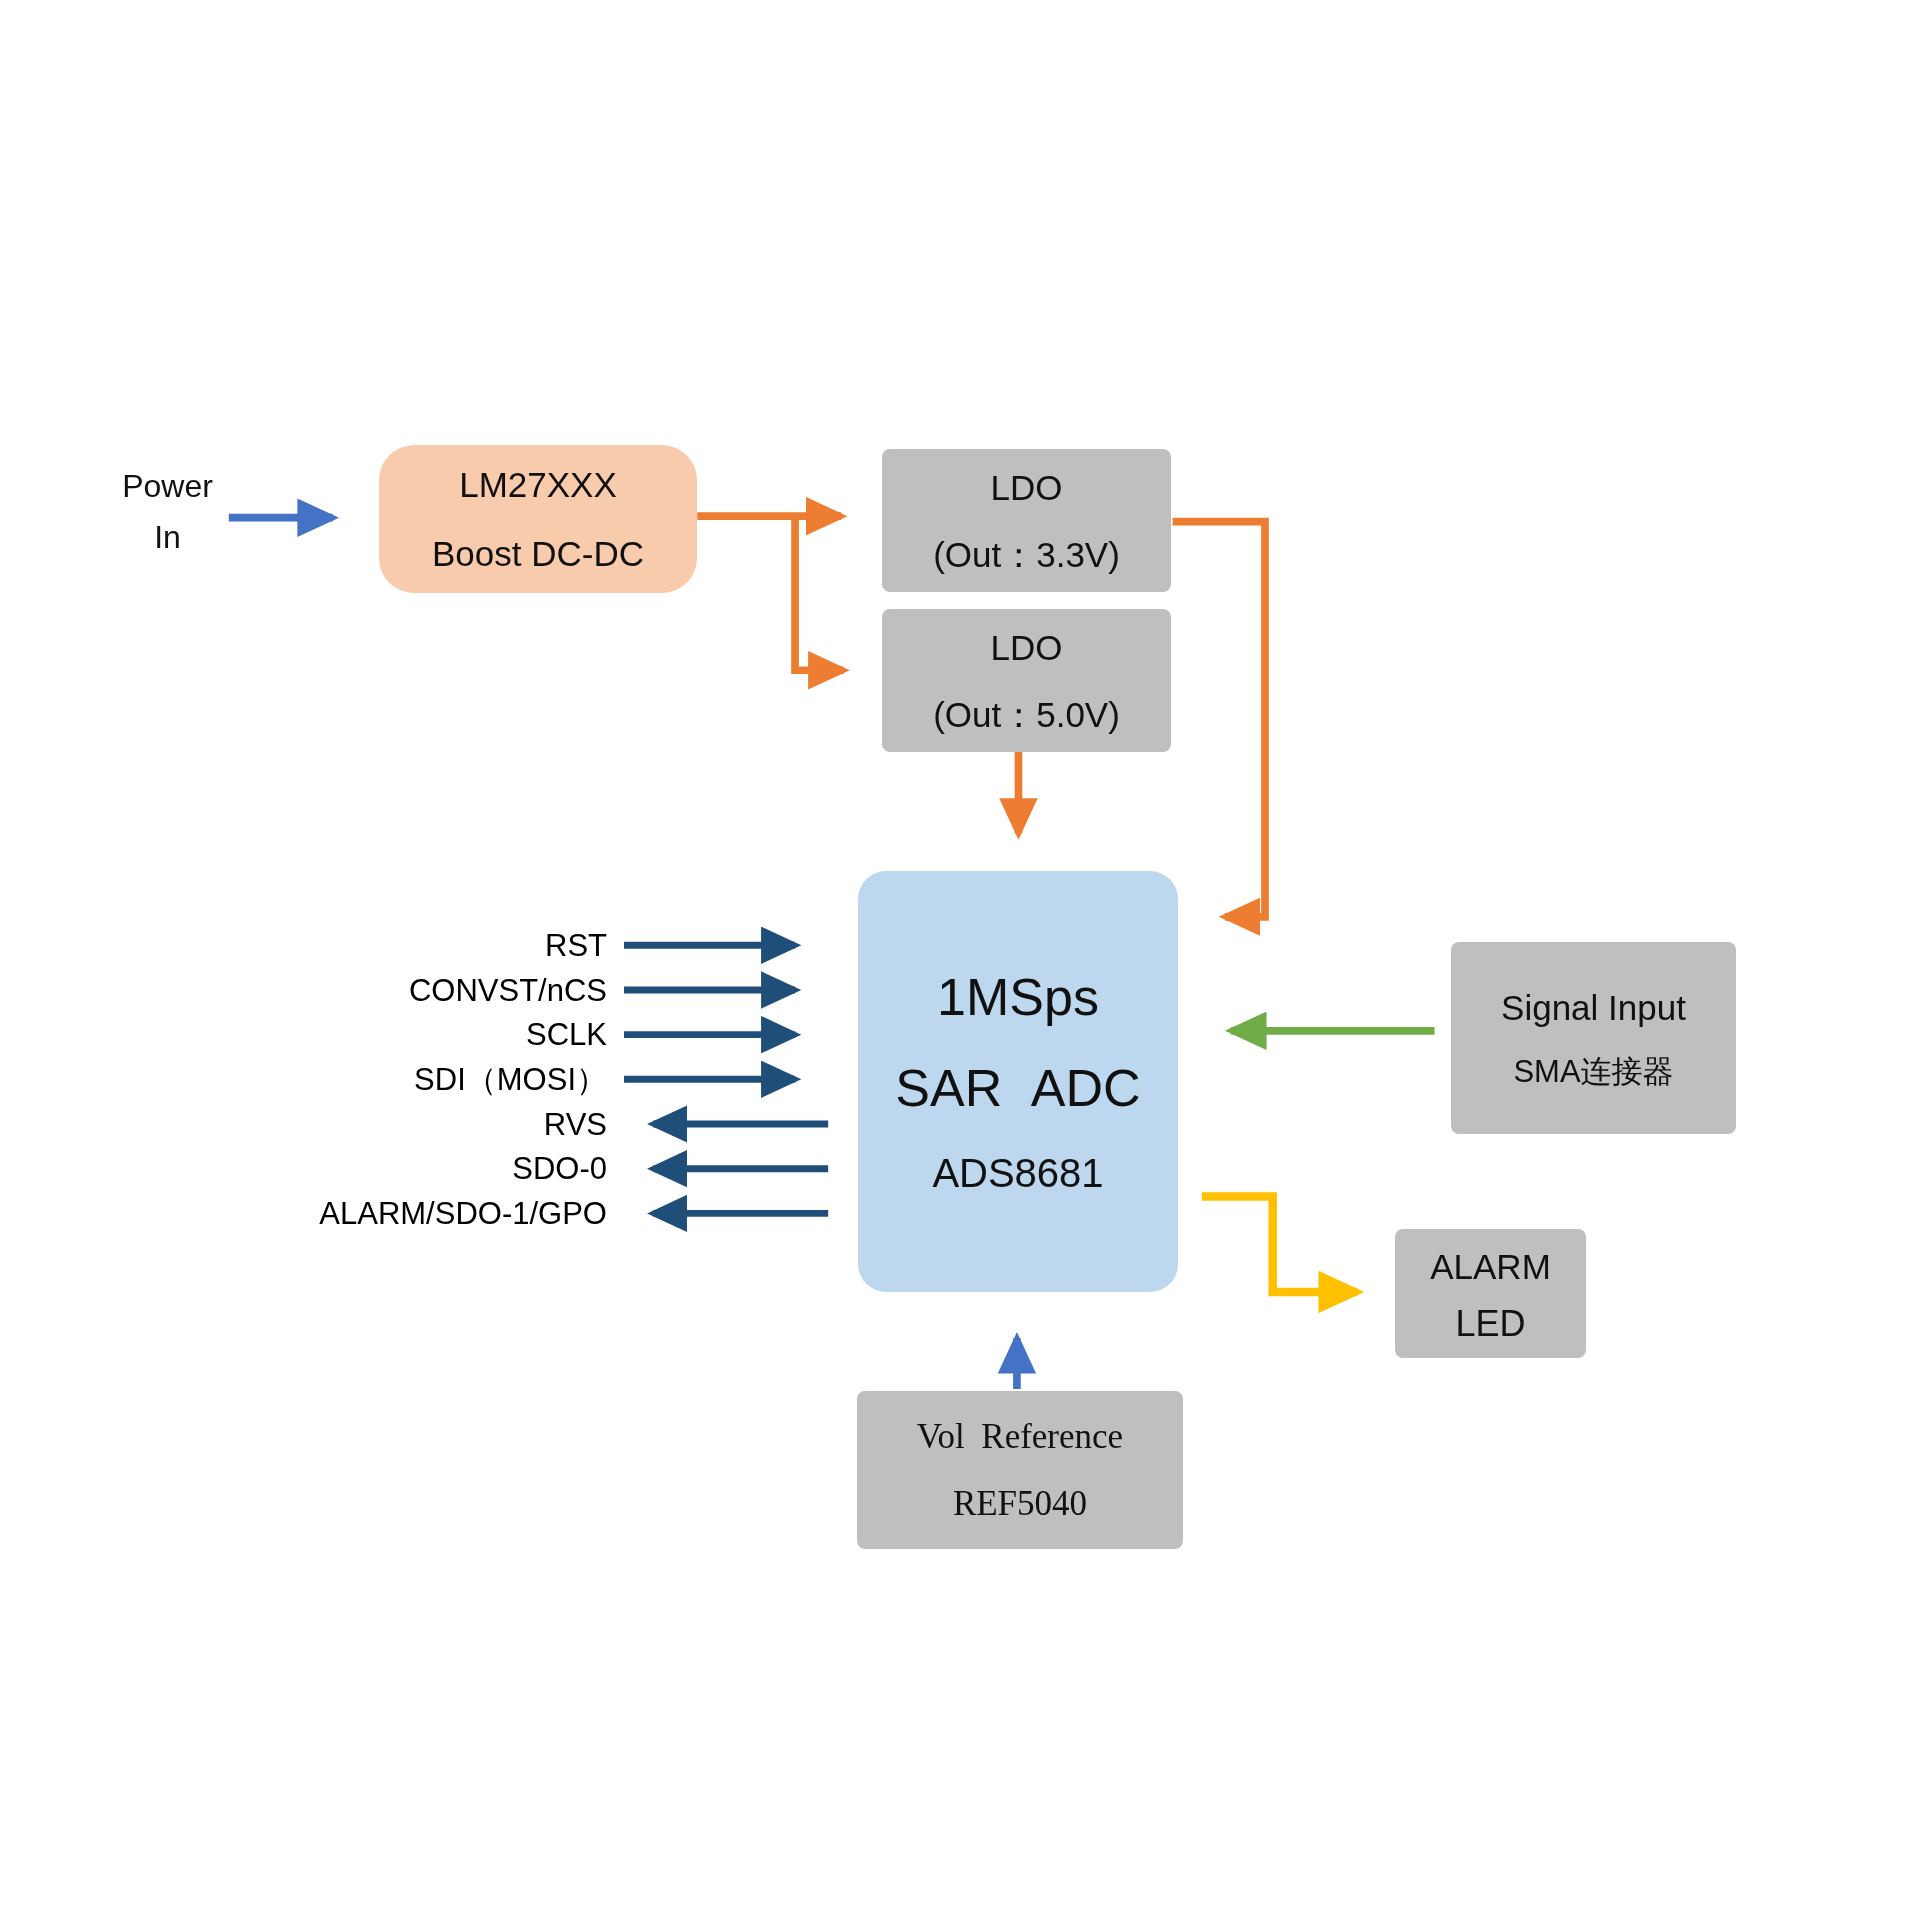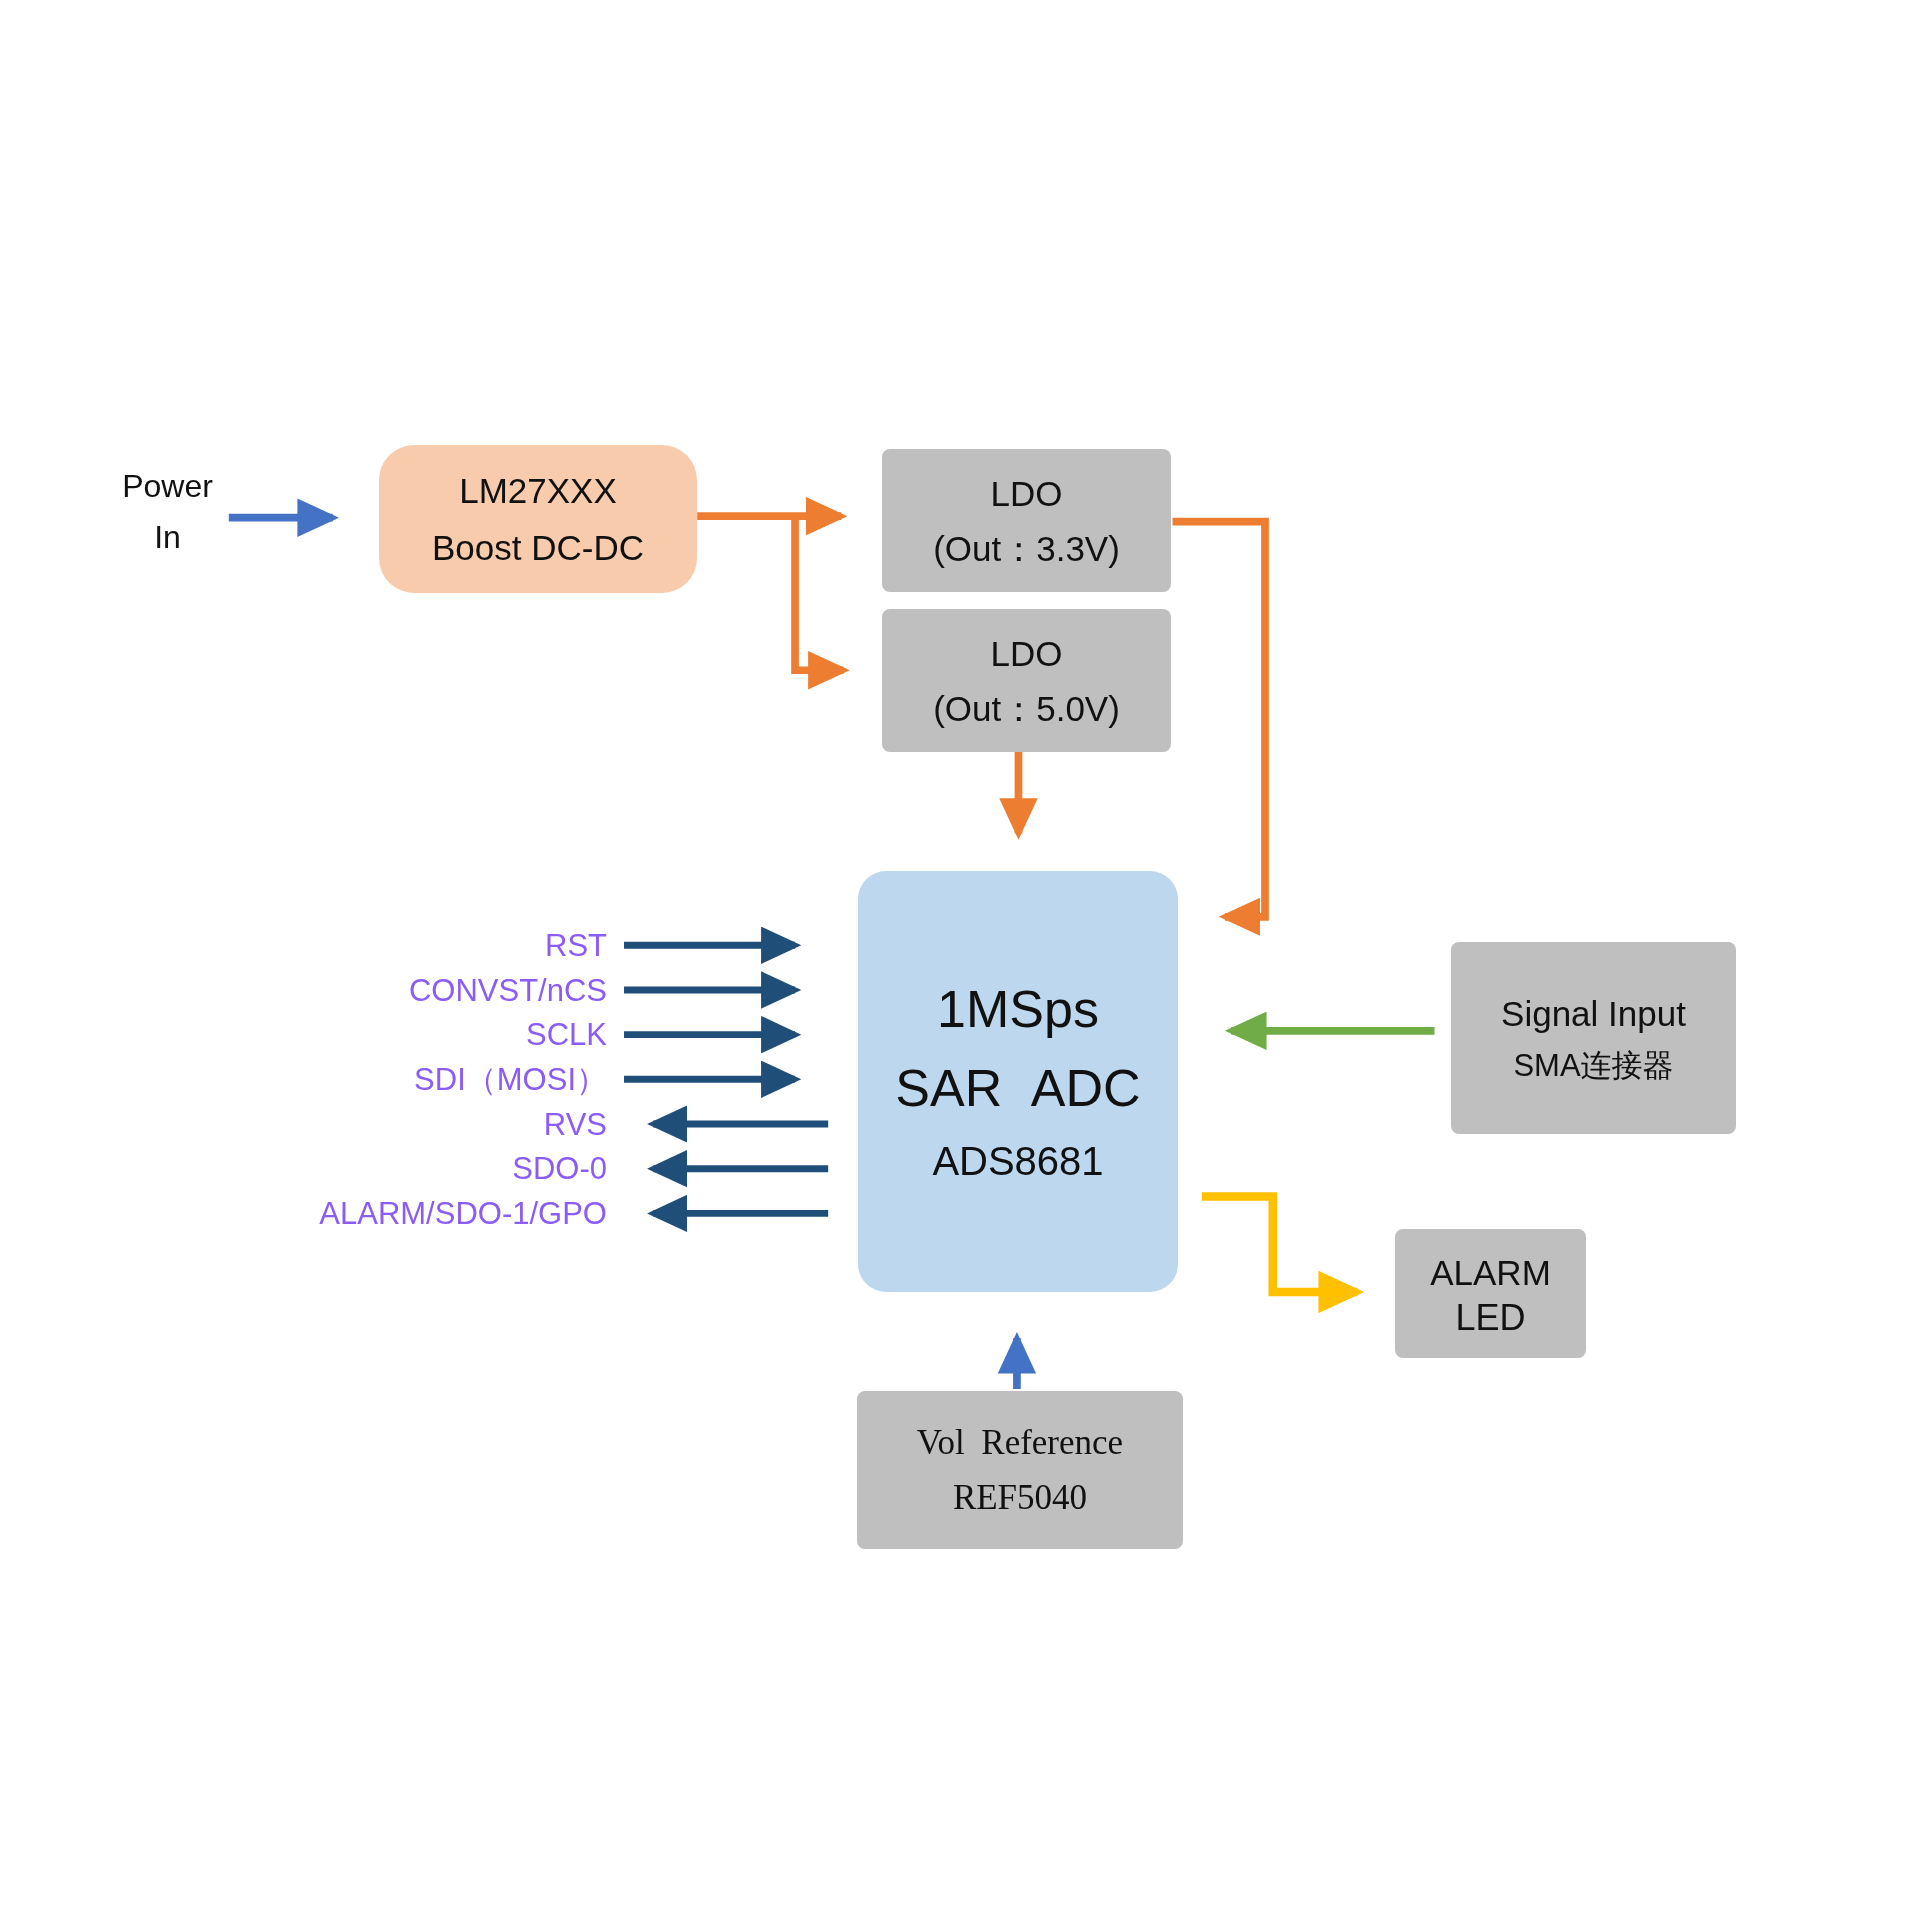--- a/index.html
+++ b/index.html
@@ -22,20 +22,21 @@
   }
   .box {
     position: absolute;
     display: flex;
     flex-direction: column;
     align-items: center;
     justify-content: center;
     text-align: center;
     color: #111111;
     box-sizing: border-box;
+    gap: 12px;
   }
   .box .l1, .box .l2, .box .l3 { white-space: nowrap; }
   .gray  { background: #BFBFBF; border-radius: 8px; }
   .peach { background: #F8CBAD; border-radius: 35px; }
   .blue  { background: #BDD7EE; border-radius: 40px; }
 
   #box-boost        { left: 379px;  top: 445px;  width: 318px; height: 148px; font-size: 35px; line-height: 57px; }
   #box-ldo1         { left: 882px; top: 449px;  width: 289px; height: 143px; font-size: 35px; line-height: 55px; }
   #box-ldo2         { left: 882px; top: 609px;  width: 289px; height: 143px; font-size: 35px; line-height: 55px; }
   #box-adc          { left: 858px; top: 871px; width: 320px; height: 421px; border-radius: 28px; }
@@ -59,21 +60,21 @@
     color: #111111;
   }
 
   .sig-label {
     position: absolute;
     right: 1319px;            
     width: 539px;
     text-align: right;
     font-size: 31px;
     line-height: 43px;
-    color: #8b5cf6;
+    color: #000000;
     white-space: nowrap;
   }
 </style>
 </head>
 <body>
 
 <div id="stage">
 
   <svg id="connectors" viewBox="0 0 2500 2500" xmlns="http://www.w3.org/2000/svg">
     <defs>

